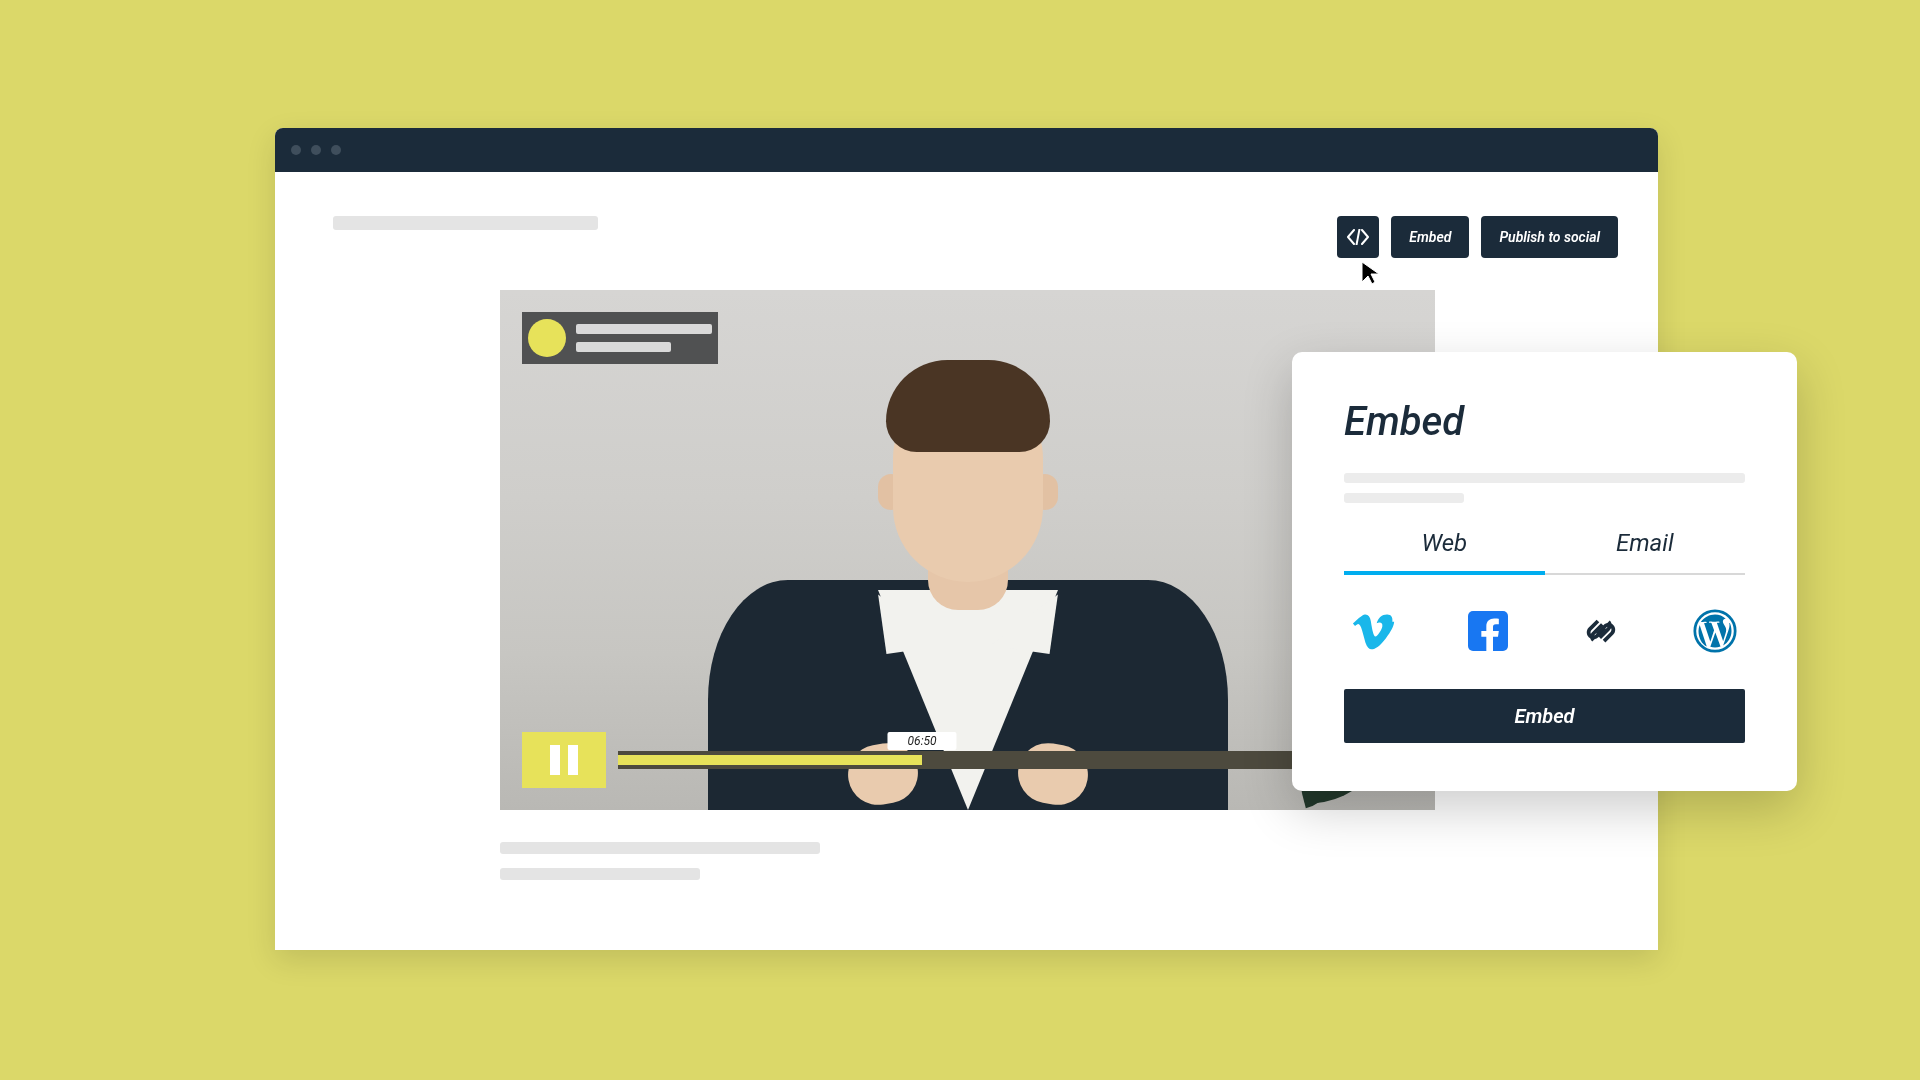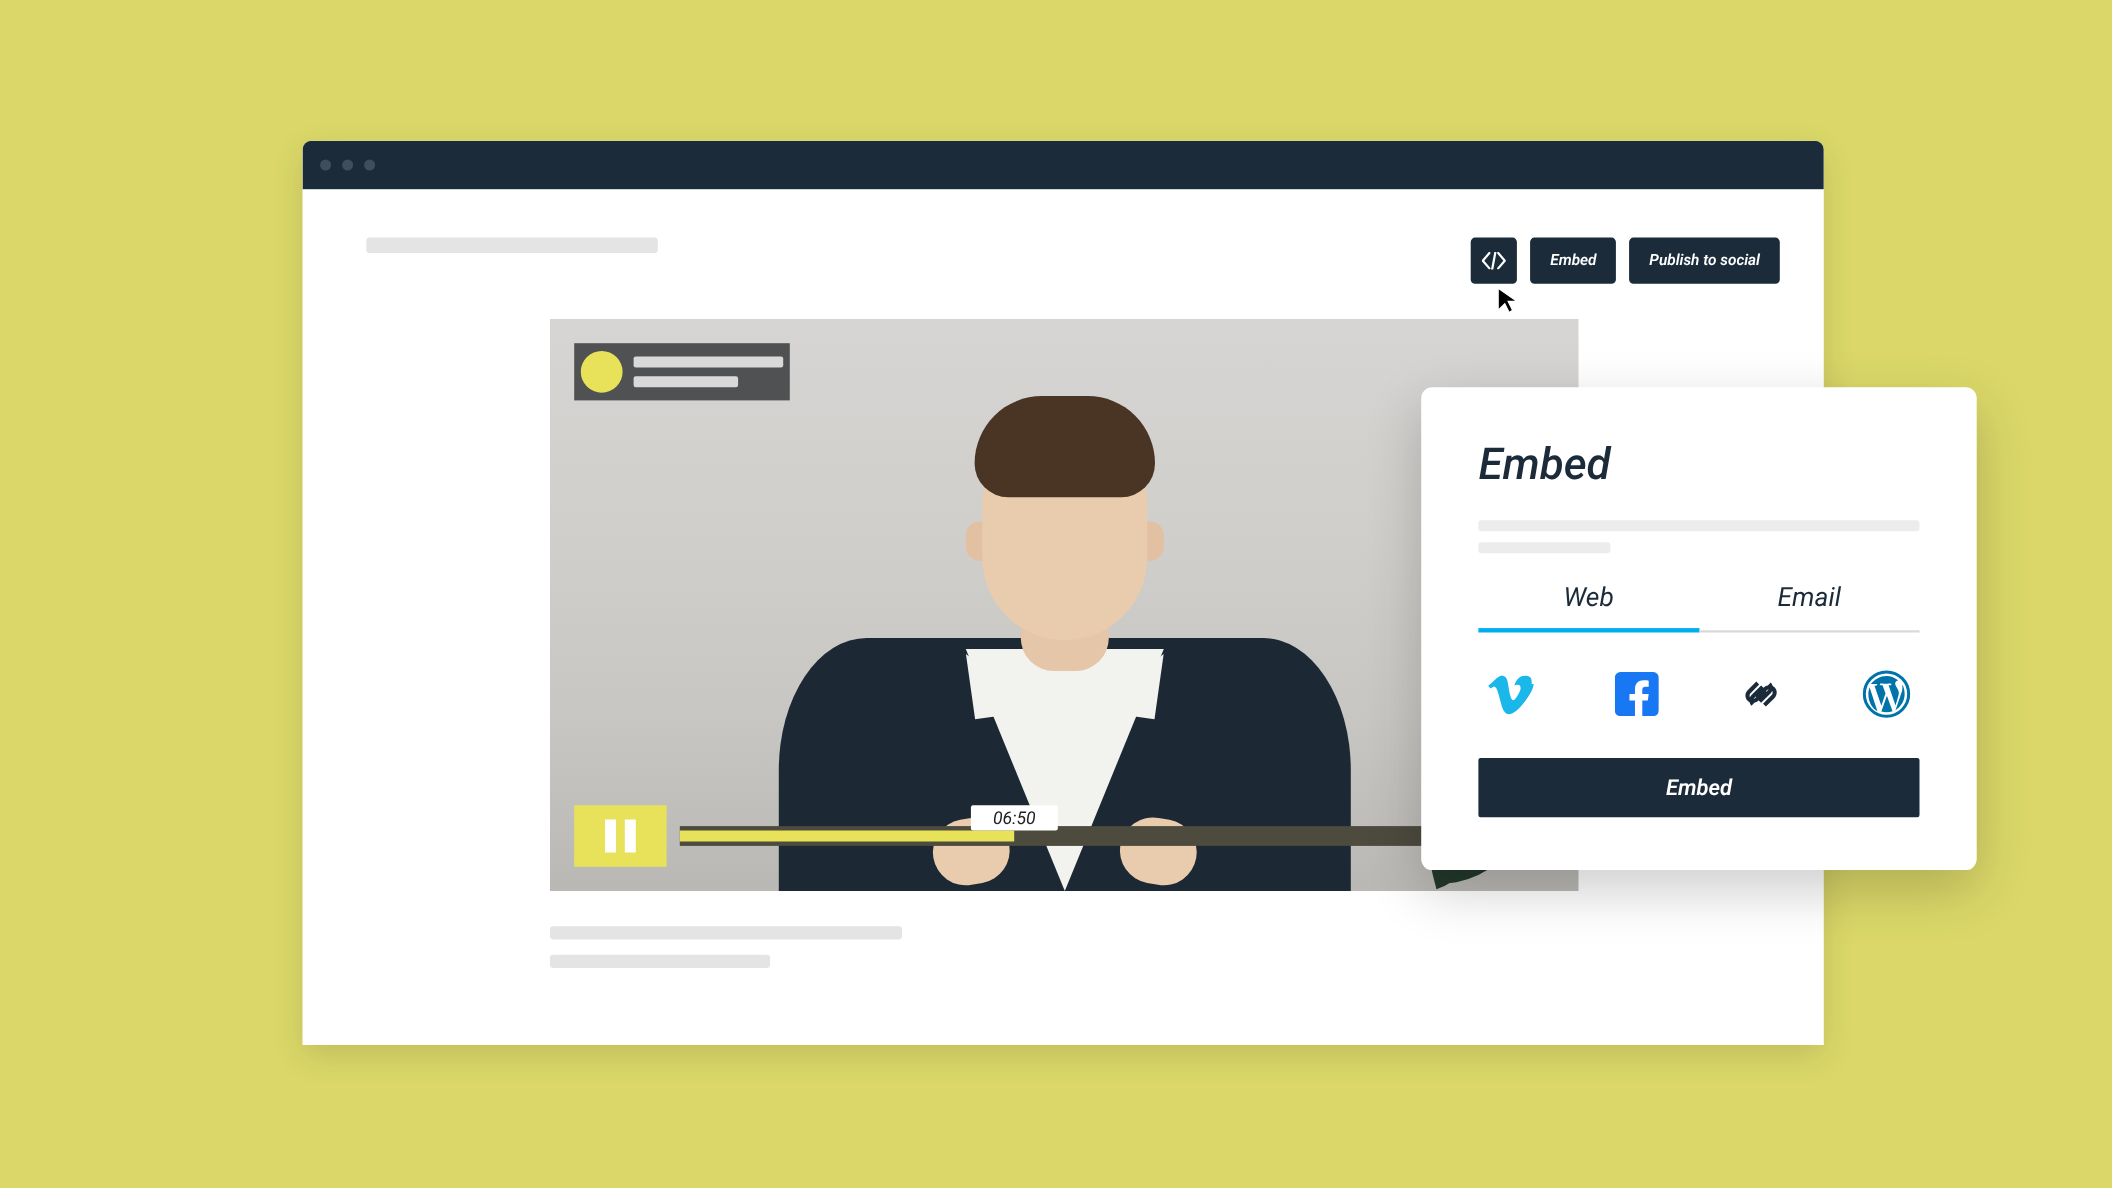--- a/index.html
+++ b/index.html
@@ -130,21 +130,21 @@
     display:flex; align-items:center; justify-content:center;
     cursor:pointer;
   }
   .pause-bars { display:flex; gap:8px; }
   .pause-bars span { width:10px; height:30px; background:#fff; }
   .track-wrap { position:relative; flex:1; height:20px; margin-left:12px; }
   .track-bg { position:absolute; left:0; right:0; top:50%; transform:translateY(-50%); height:18px; background:#4d4a3e; }
   .track-fill { position:absolute; left:0; top:50%; transform:translateY(-50%); height:10px; background:#e7e25a; width:42%; }
   .time-chip {
     position:absolute; top:-18px; left:42%; transform:translateX(-50%);
-    background:#fff; color:#222; font-size:16px; padding:2px 20px; border-radius:2px;text-align:center;
+    background:#fff; color:#222; font-size:12px; padding:2px 20px; border-radius:2px;text-align:center;
   }
   .right-icons { display:flex; gap:16px; align-items:center; margin-left:16px; }
   .bars-icon { display:flex; gap:3px; align-items:flex-end; height:18px;}
   .bars-icon span { width:3px; background:#fff; }
   .bars-icon span:nth-child(1){height:6px;} .bars-icon span:nth-child(2){height:10px;}
   .bars-icon span:nth-child(3){height:14px;} .bars-icon span:nth-child(4){height:18px;}
   .fs-icon { width:18px; height:18px; position:relative; }
   .fs-icon i { position:absolute; width:6px; height:6px; border:2px solid #fff; }
   .fs-icon i.tl{top:0;left:0;border-right:none;border-bottom:none;}
   .fs-icon i.tr{top:0;right:0;border-left:none;border-bottom:none;}

